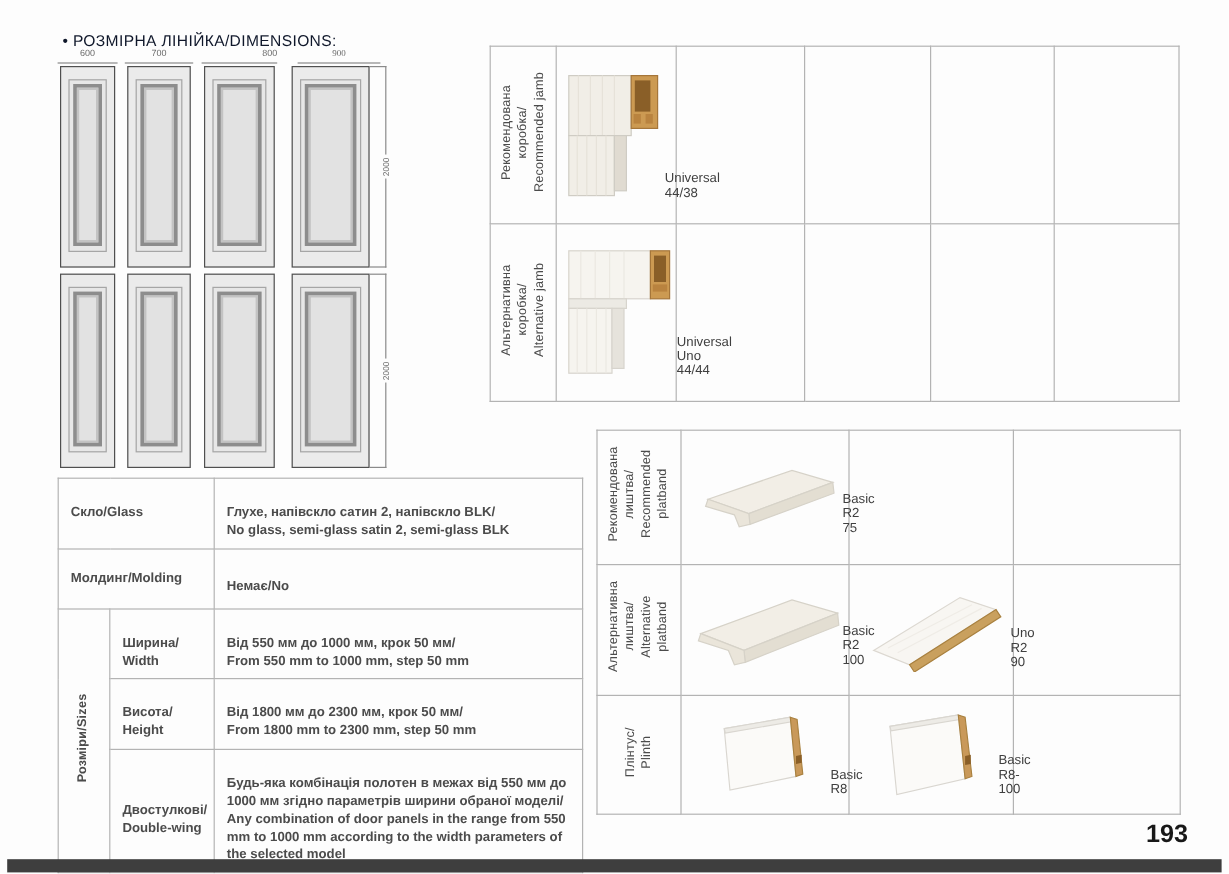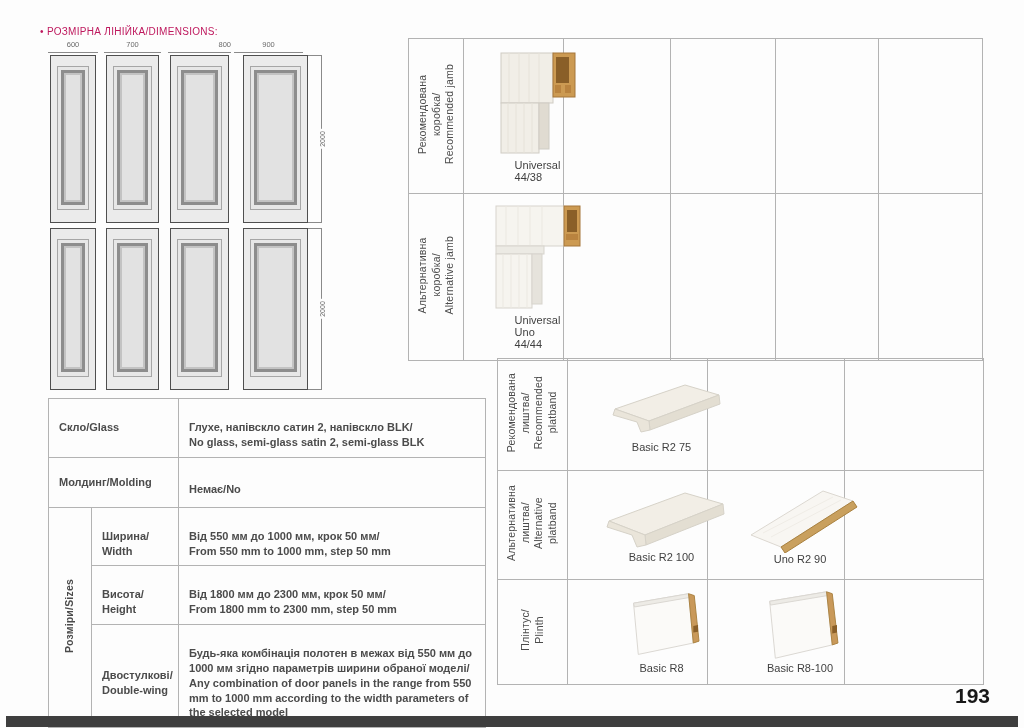--- a/index.html
+++ b/index.html
@@ -1,20 +1,20 @@
 <!DOCTYPE html>
 <html><head>
 <meta charset="utf-8">
 <style>
   * { margin:0; padding:0; box-sizing:border-box; }
   html,body { width:1024px; height:728px; background:#ffffff; font-family:"Liberation Sans", sans-serif; }
   .page { position:relative; width:1024px; height:728px; background:#fdfdfd; overflow:hidden; }
 
   
-  .title { position:absolute; left:40px; top:26px; font-size:10px; color:#be185d; letter-spacing:.3px; }
+  .title { position:absolute; left:52px; top:26px; font-size:13px; color:#0f172a; letter-spacing:.3px; }
 
   
   .dim-col { position:absolute; top:40px; height:13px; border-bottom:1px solid #8a8a8a; text-align:center;
              font-size:7.5px; color:#6b6b6b; }
   .door { position:absolute; background:#ebebeb; border:1px solid #4f4f4f; }
   .door-frame { position:absolute; top:10px; bottom:12px; left:6px; right:6px; border:1px solid #a6a6a6; background:#e7e7e7; }
   .door-panel { position:absolute; top:14px; bottom:17px; left:10px; right:10px; border:3px solid #8d8d8d;
                 background:#e2e2e2; box-shadow: inset 0 0 0 2px #c3c3c3; }
   .vdim { position:absolute; left:308px; width:14px; border-top:1px solid #8a8a8a; border-right:1px solid #8a8a8a; border-bottom:1px solid #8a8a8a; }
   .vdim span { position:absolute; right:-5px; top:50%; transform:translateY(-50%) rotate(180deg);
@@ -24,39 +24,39 @@
   table { border-collapse:collapse; table-layout:fixed; }
   td { border:1px solid #b3b3b3; vertical-align:middle; color:#4b4b4b; }
   .vcell { text-align:center; }
   .vtext { display:inline-block; writing-mode:vertical-rl; transform:rotate(180deg);
            white-space:pre-line; line-height:1.3; font-size:10.5px; color:#4b4b4b; letter-spacing:.2px; }
   .jamb-table   { position:absolute; left:408px; top:38px;  width:574px; }
   .trim-table   { position:absolute; left:497px; top:358px; width:486px; }
   .specs-table  { position:absolute; left:48px;  top:398px; width:437px;font-weight:bold; }
   .specs-table td { font-size:11px; line-height:1.35; padding:7px 10px; vertical-align:middle; }
   .pre { white-space:pre-line;margin-top:14px; }
-  .cellwrap { display:flex; flex-direction:column; align-items:center; height:100%; padding:8px 4px 8px;margin-left:48px; }
+  .cellwrap { display:flex; flex-direction:row; align-items:flex-end; height:100%; padding:8px 4px 8px; }
   .cellwrap .img { flex:1; display:flex; align-items:center; justify-content:center; }
   .prod-label { font-size:11px; color:#3f3f3f; padding-bottom:2px; }
 
   
   .page-number { position:absolute; right:34px; top:684px; font-size:21px; font-weight:bold; color:#181818; }
   .bottom-bar { position:absolute; left:6px; top:716px; width:1012px; height:11px; background:#3e3e3e; }
 </style>
 </head>
 <body>
 
 <div class="page">
 
   <div class="title">• РОЗМІРНА ЛІНІЙКА/DIMENSIONS:</div>
 
   <div class="dim-col" style="left:48px;width:50px;">600</div>
   <div class="dim-col" style="left:104px;width:57px;">700</div>
   <div class="dim-col" style="left:168px;width:63px;text-align:right;">800</div>
-  <div class="dim-col" style="left:234px;width:69px;">900</div>
+  <div class="dim-col" style="left:248px;width:69px;font-family:Liberation Serif, serif;">900</div>
 
   <div class="door" style="left:50px;top:55px;width:46px;height:168px;">
     <div class="door-frame"></div>
     <div class="door-panel"></div>
   </div>
   <div class="door" style="left:106px;top:55px;width:53px;height:168px;">
     <div class="door-frame"></div>
     <div class="door-panel"></div>
   </div>
   <div class="door" style="left:170px;top:55px;width:59px;height:168px;">

